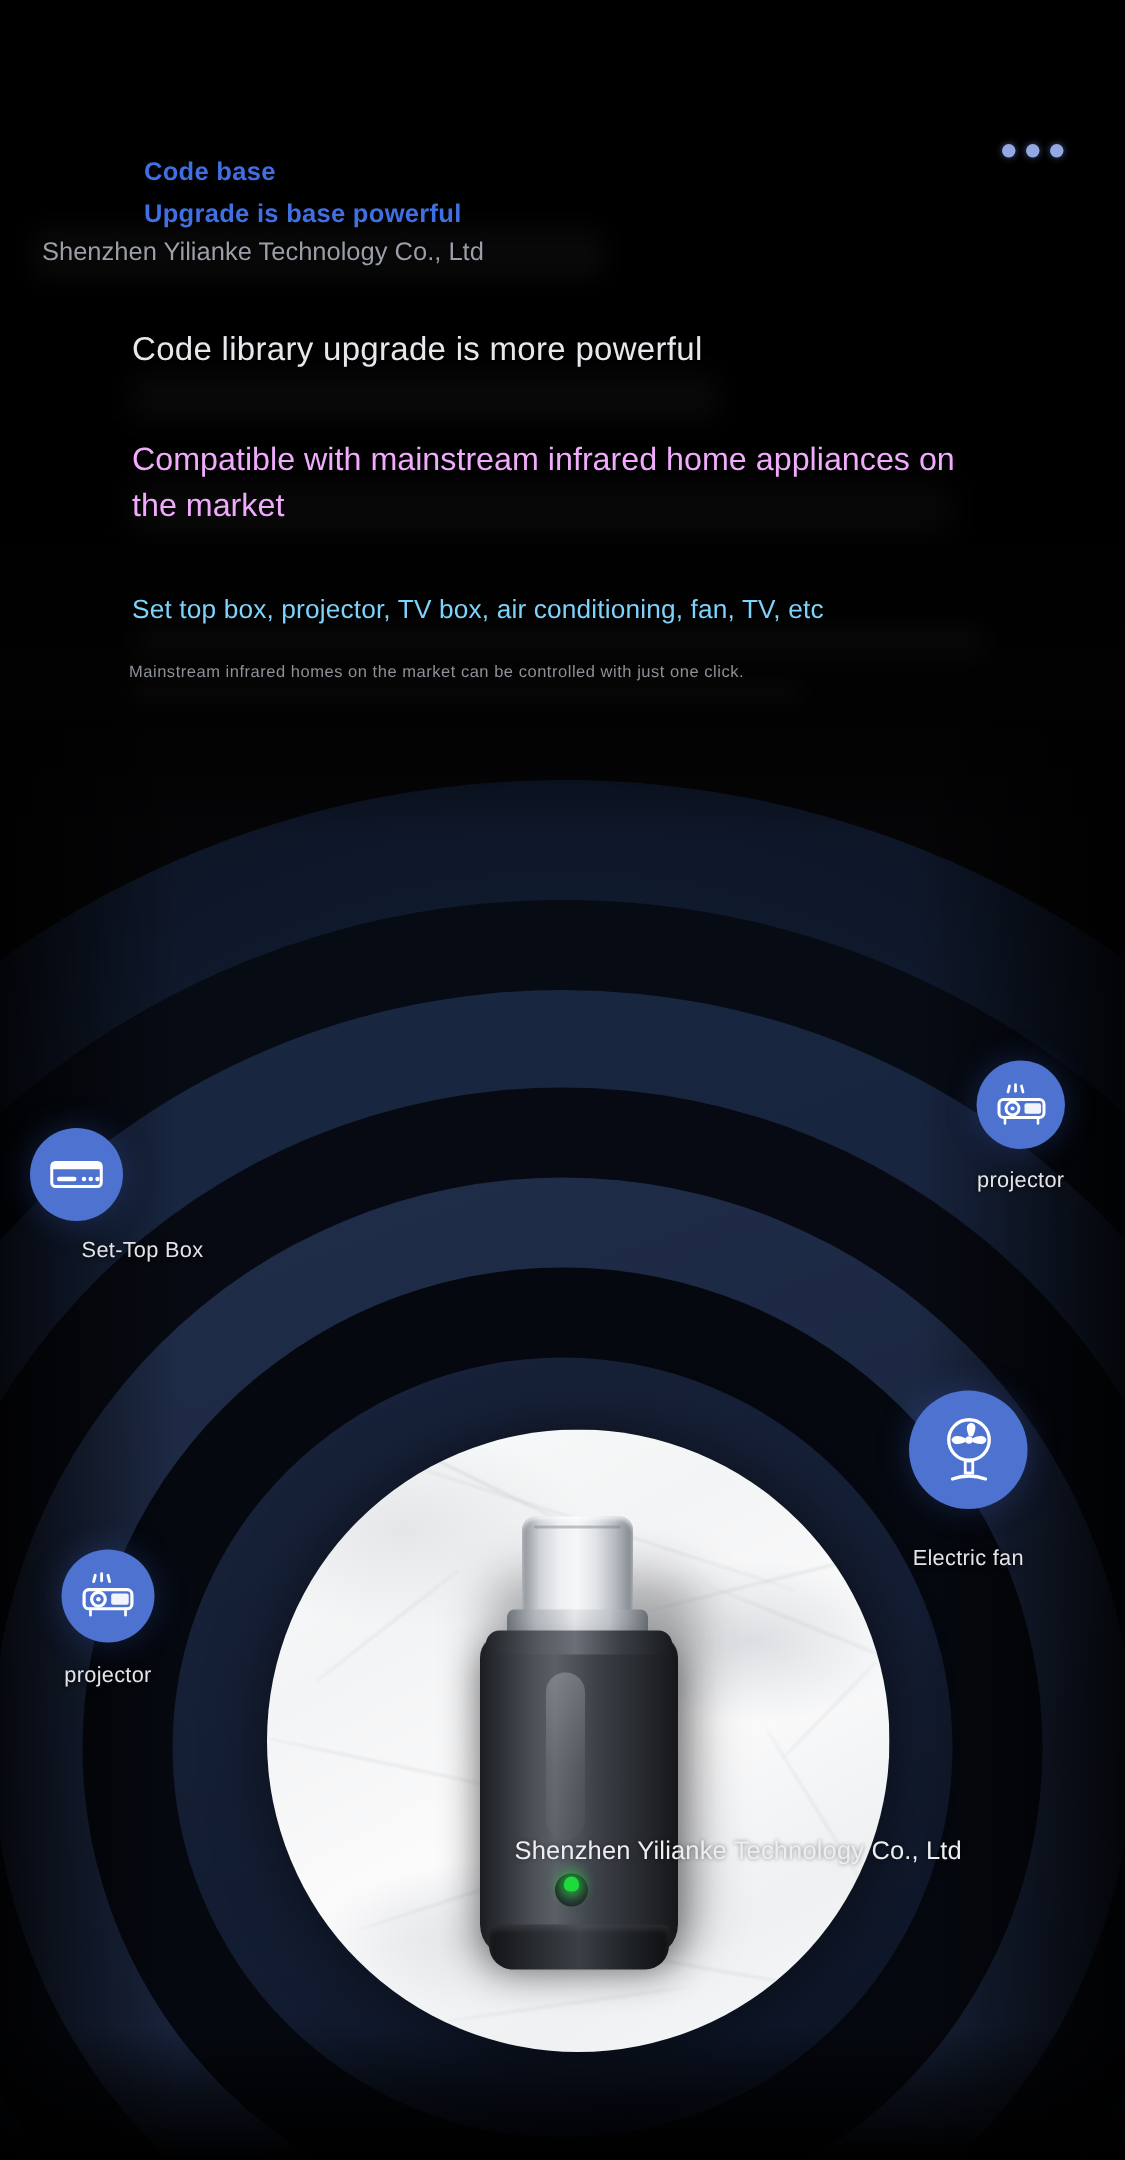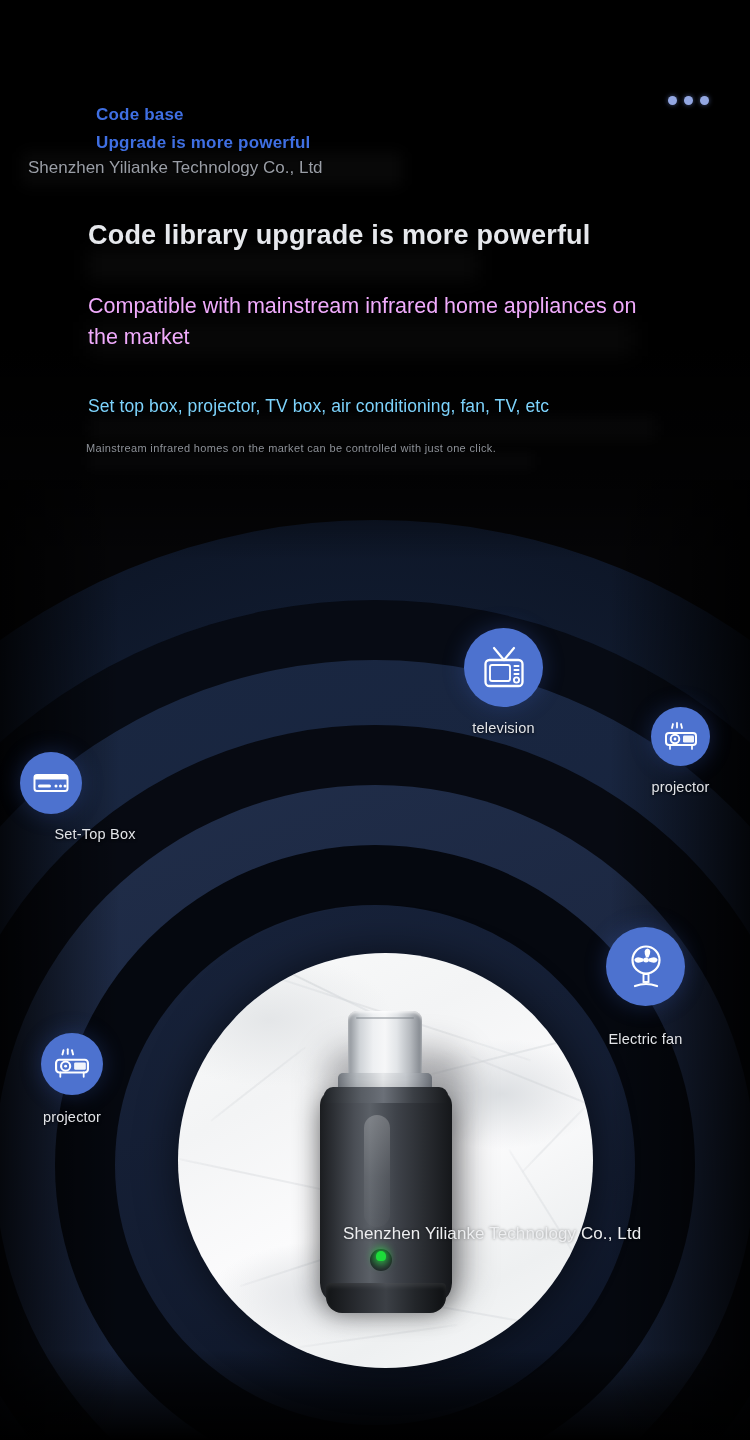--- a/index.html
+++ b/index.html
@@ -49,21 +49,21 @@
     font-size:17px; color:#9a9ea6; white-space:nowrap;
     text-shadow:0 0 2px rgba(0,0,0,.9);
   }
   .wm-top-blur {
     position:absolute; left:22px; top:152px; width:380px; height:34px;
     background:rgba(255,255,255,.030); filter:blur(7px); border-radius:4px;
   }
 
   .h1 {
     position:absolute; left:88px; top:220px; width:600px;
-    font-size:27px; color:#e6e8ec; font-weight:700; letter-spacing:.2px;
+    font-size:22px; color:#e6e8ec; font-weight:400; letter-spacing:.2px;
   }
   .h1-ghost {
     position:absolute; left:88px; top:250px; width:390px; height:30px;
     background:rgba(255,255,255,.035); filter:blur(9px);
   }
 
   .h2 {
     position:absolute; left:88px; top:291px; width:560px;
     font-size:21.5px; line-height:31px; color:#f0abfc; font-weight:400;
   }
@@ -232,21 +232,21 @@
     <div class="ring r7"></div>
     <div class="ring-veil"></div>
     <div class="ring-veil-b"></div>
     <div class="ring-veil-l"></div>
     <div class="ring-veil-r"></div>
   </div>
 
   <div class="hdr">
 
     <div class="kicker">Code base</div>
-    <div class="kicker2">Upgrade is more powerful</div>
+    <div class="kicker2">Upgrade is base powerful</div>
 
     <div class="wm-top-blur"></div>
     <div class="wm-top">Shenzhen Yilianke Technology Co., Ltd</div>
 
     <div class="h1-ghost"></div>
     <div class="h1">Code library upgrade is more powerful</div>
 
     <div class="h2-ghost"></div>
     <div class="h2">Compatible with mainstream infrared home appliances on the market</div>
 
@@ -273,41 +273,20 @@
           <circle cx="23" cy="14" r="1.5" fill="#fff"></circle>
           <circle cx="27.5" cy="14" r="1.5" fill="#fff"></circle>
           <circle cx="32" cy="14" r="1.5" fill="#fff"></circle>
         </svg>
       </span>
     </div>
     <div class="lbl">Set-Top Box</div>
   </div>
 
 
-  <div class="node n-tv">
-    <div class="bubble">
-      <span>
-        <svg width="46" height="44" viewBox="0 0 46 44">
-          <g stroke="#fff" stroke-width="2.2" stroke-linecap="round" fill="none">
-            <line x1="23" y1="14" x2="13" y2="2"></line>
-            <line x1="23" y1="14" x2="33" y2="2"></line>
-          </g>
-          <rect x="4.5" y="14" width="37" height="26" rx="4" fill="none" stroke="#fff" stroke-width="2.3"></rect>
-          <rect x="9" y="19" width="20" height="16" rx="2" fill="none" stroke="#fff" stroke-width="1.9"></rect>
-          <g fill="#fff">
-            <rect x="32.5" y="19" width="6" height="1.9" rx=".9"></rect>
-            <rect x="32.5" y="23" width="6" height="1.9" rx=".9"></rect>
-            <rect x="32.5" y="27" width="6" height="1.9" rx=".9"></rect>
-          </g>
-          <circle cx="35.5" cy="34" r="2.6" fill="none" stroke="#fff" stroke-width="1.9"></circle>
-        </svg>
-      </span>
-    </div>
-    <div class="lbl">television</div>
-  </div>
 
   <div class="node n-pj1">
     <div class="bubble">
       <span>
         <svg width="34" height="32" viewBox="0 0 34 32">
           <g stroke="#fff" stroke-width="1.8" stroke-linecap="round">
             <line x1="9" y1="3" x2="8" y2="7"></line>
             <line x1="13" y1="2" x2="13" y2="6.5"></line>
             <line x1="17" y1="3" x2="18" y2="7"></line>
           </g>

